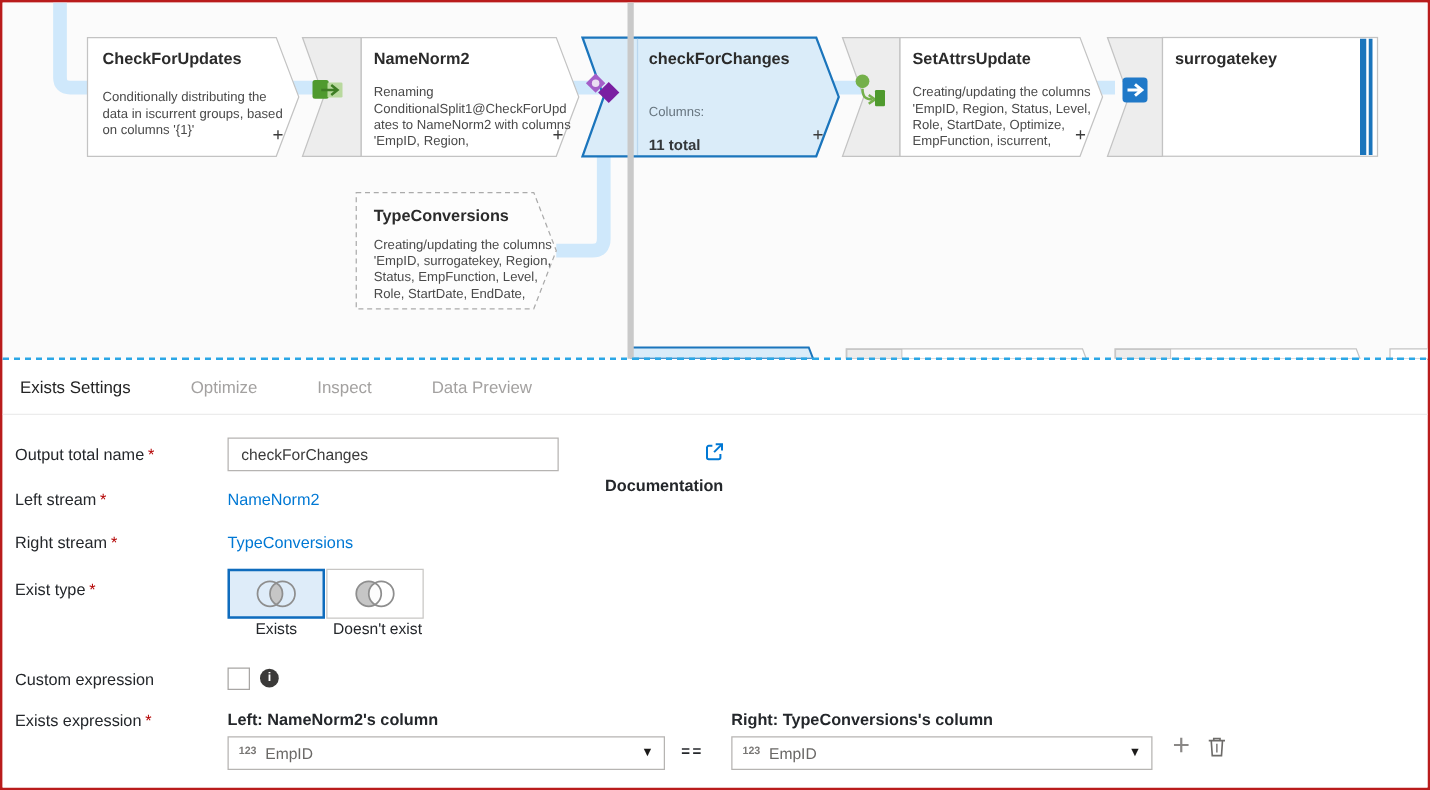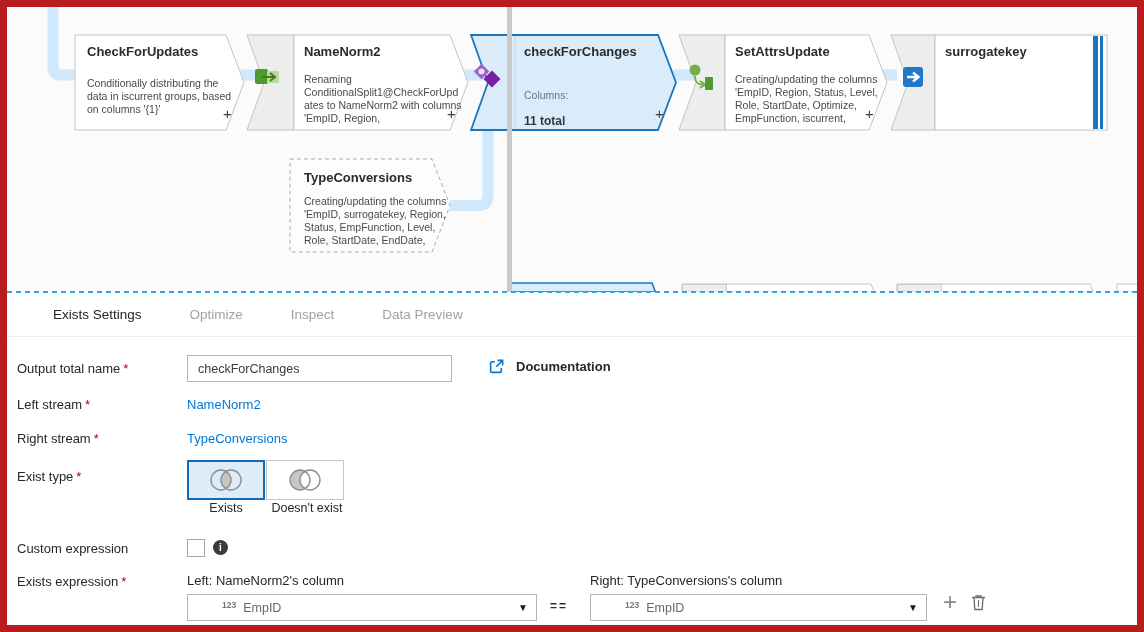--- a/index.html
+++ b/index.html
@@ -1,60 +1,60 @@
 <!DOCTYPE html>
 <html><head>
 <meta charset="utf-8">
 <style>
   * { margin:0; padding:0; box-sizing:border-box; }
   html,body { font-family:"Liberation Sans", sans-serif; background:#fff; }
   #app {
     position:relative; width:1144px; height:632px; overflow:hidden;
-    border:7px solid #b91c1c; background:#fff;
+    border:2px solid #b91c1c; background:#fff;
   }
   
   #canvas { position:absolute; left:0; top:0; width:1142px; height:285px; background:#fbfbfb; }
   #canvas svg { position:absolute; left:0; top:0; }
   .node-text { position:absolute; pointer-events:none; }
   .node-title { font-size:13px; font-weight:700; color:#2b2b2b; }
   .node-desc { font-size:10.5px; line-height:13px; color:#4a4a4a; overflow:hidden; overflow-wrap:anywhere; }
   .node-plus { position:absolute; font-size:15px; color:#3c3c3c; }
   .cols-label { font-size:10.5px; color:#67757f; }
   .cols-value { font-size:12px; font-weight:700; color:#33373a; margin-top:13px; }
   #gray-band { position:absolute; left:500px; top:0; width:5px; height:285px; background:#c9c9c9; }
   
   #separator { position:absolute; left:0; top:284px; width:1142px; height:2px;
     background:repeating-linear-gradient(90deg,#2ba7e6 0 5px, transparent 5px 9px); }
   #collapse-handle { position:absolute; left:1108px; top:288px; width:17px; height:3px; background:#111; }
   
   #panel { position:absolute; left:0; top:286px; width:1142px; height:345px; background:#fff; }
   #tabs { position:absolute; top:0; left:0; right:0; height:44px; display:flex; align-items:center;
     gap:48px; padding-left:14px; border-bottom:1px solid #ececec; }
   .tab { font-size:13.5px; color:#a3a1a0; cursor:pointer; }
-  .tab.active { color:#242424;margin-left:32px; }
+  .tab.active { color:#242424; }
   .lbl { position:absolute; left:10px; font-size:13px; color:#24272b; }
   .req { color:#b30000; margin-left:3px; }
   .link { font-size:13px; color:#0078d4; cursor:pointer; }
   #output-input { position:absolute; left:180px; top:62px; width:265px; height:27px;
     border:1px solid #b6b4b2; font-family:"Liberation Sans",sans-serif; font-size:12.5px;
     color:#3b3b3b; padding:0 10px; background:#fff; }
-  #doc-link { position:absolute; left:482px; top:66px; display:flex; align-items:flex-start; gap:12px; cursor:pointer; }
+  #doc-link { position:absolute; left:482px; top:66px; display:flex; align-items:flex-end; gap:12px; cursor:pointer;flex-direction:column; }
   #doc-label { font-size:13px; font-weight:700; color:#24272b; }
   .type-btn { position:absolute; top:167px; width:78px; height:40px; display:flex;
     align-items:center; justify-content:center; background:#fff; border:1px solid #c8c6c4; cursor:pointer; }
   .type-btn.selected { background:#deecf9; border:2px solid #0f6cbd; }
   .type-lbl { position:absolute; top:208px; font-size:12.5px; color:#24272b; text-align:center; }
   #checkbox { position:absolute; left:180px; top:246px; width:18px; height:18px;
     border:1px solid #a8a6a4; background:#fff; cursor:pointer; }
   #info-icon { position:absolute; left:206px; top:247px; width:15px; height:15px; border-radius:50%;
     background:#3b3a39; color:#fff; font-size:10px; font-weight:700; text-align:center; line-height:15px; }
-  .cond-header { position:absolute; top:280px; font-size:13px; font-weight:400; color:#24272b; }
+  .cond-header { position:absolute; top:280px; font-size:13px; font-weight:700; color:#24272b; }
   .dropdown { position:absolute; top:301px; height:27px; border:1px solid #b6b4b2; background:#fff;
     display:flex; align-items:center; padding:0 8px; cursor:pointer; }
-  .type-badge { font-size:8.5px; color:#797775; font-weight:700; transform:translateY(-3px); margin-right:7px;margin-left:26px; }
+  .type-badge { font-size:8.5px; color:#797775; font-weight:700; transform:translateY(-3px); margin-right:7px; }
   .dd-value { font-size:12.5px; color:#6a6866; flex:1; }
   .dd-caret { font-size:10px; color:#1b1a19; }
   #op-equals { position:absolute; left:543px; top:306px; font-size:12px; font-weight:700;
     letter-spacing:2px; color:#24272b; }
   #add-condition { position:absolute; left:936px; top:297px; font-size:24px; font-weight:300;
     color:#8a8886; cursor:pointer; line-height:24px; }
   #delete-condition { position:absolute; left:964px; top:301px; cursor:pointer; }
 </style>
 </head>
 <body>

